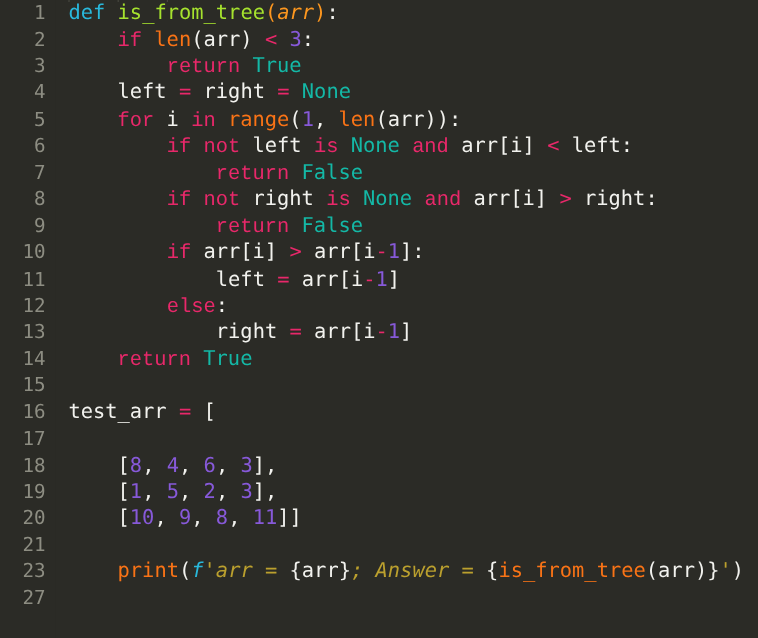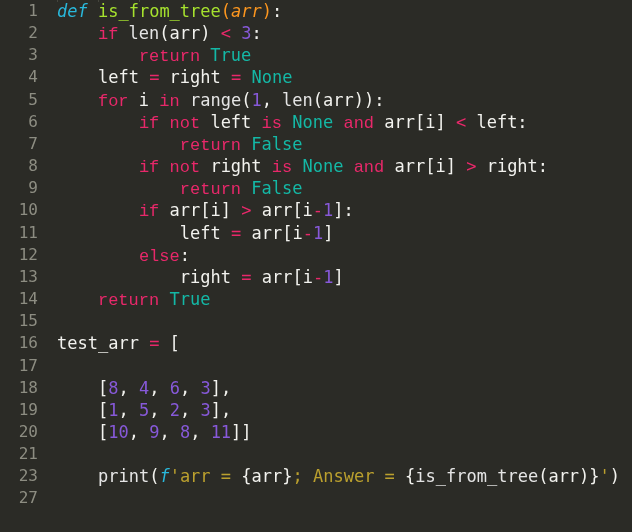--- a/index.html
+++ b/index.html
@@ -23,28 +23,28 @@
     position:relative;height:22.17px;line-height:22.17px;
     font-size:17px;white-space:pre;
   }
   .ln{
     position:absolute;left:0;top:0;width:38px;
     text-align:right;color:#8d8d82;font-size:16px;
   }
   .src{position:absolute;left:57px;top:0;color:#f2f2ee;}
   .kw{color:#e8286a;font-family:Liberation Mono, monospace;}
   .op{color:#e8286a;}
-  .defkw{color:#29b8db;font-style:italic;}
+  .defkw{color:#29b8db;}
   .fname{color:#a6e22e;}
   .param{color:#fd971f;font-style:italic;}
   .paren-o{color:#fd971f;}
-  .builtin{color:#e5e5e5;}
+  .builtin{color:#f97316;}
   .num{color:#8759d9;}
   .const{color:#14b8a6;}
-  .str{color:#bba02e;}
+  .str{color:#bba02e;font-style:italic;}
   .fprefix{color:#29b8db;font-style:italic;}
   .plain{color:#f2f2ee;}
 </style>
 </head>
 <body>
 
 <div id="editor">
   <div class="edge-strip"></div>
   <div class="gutter"></div>
   <div class="guides">

